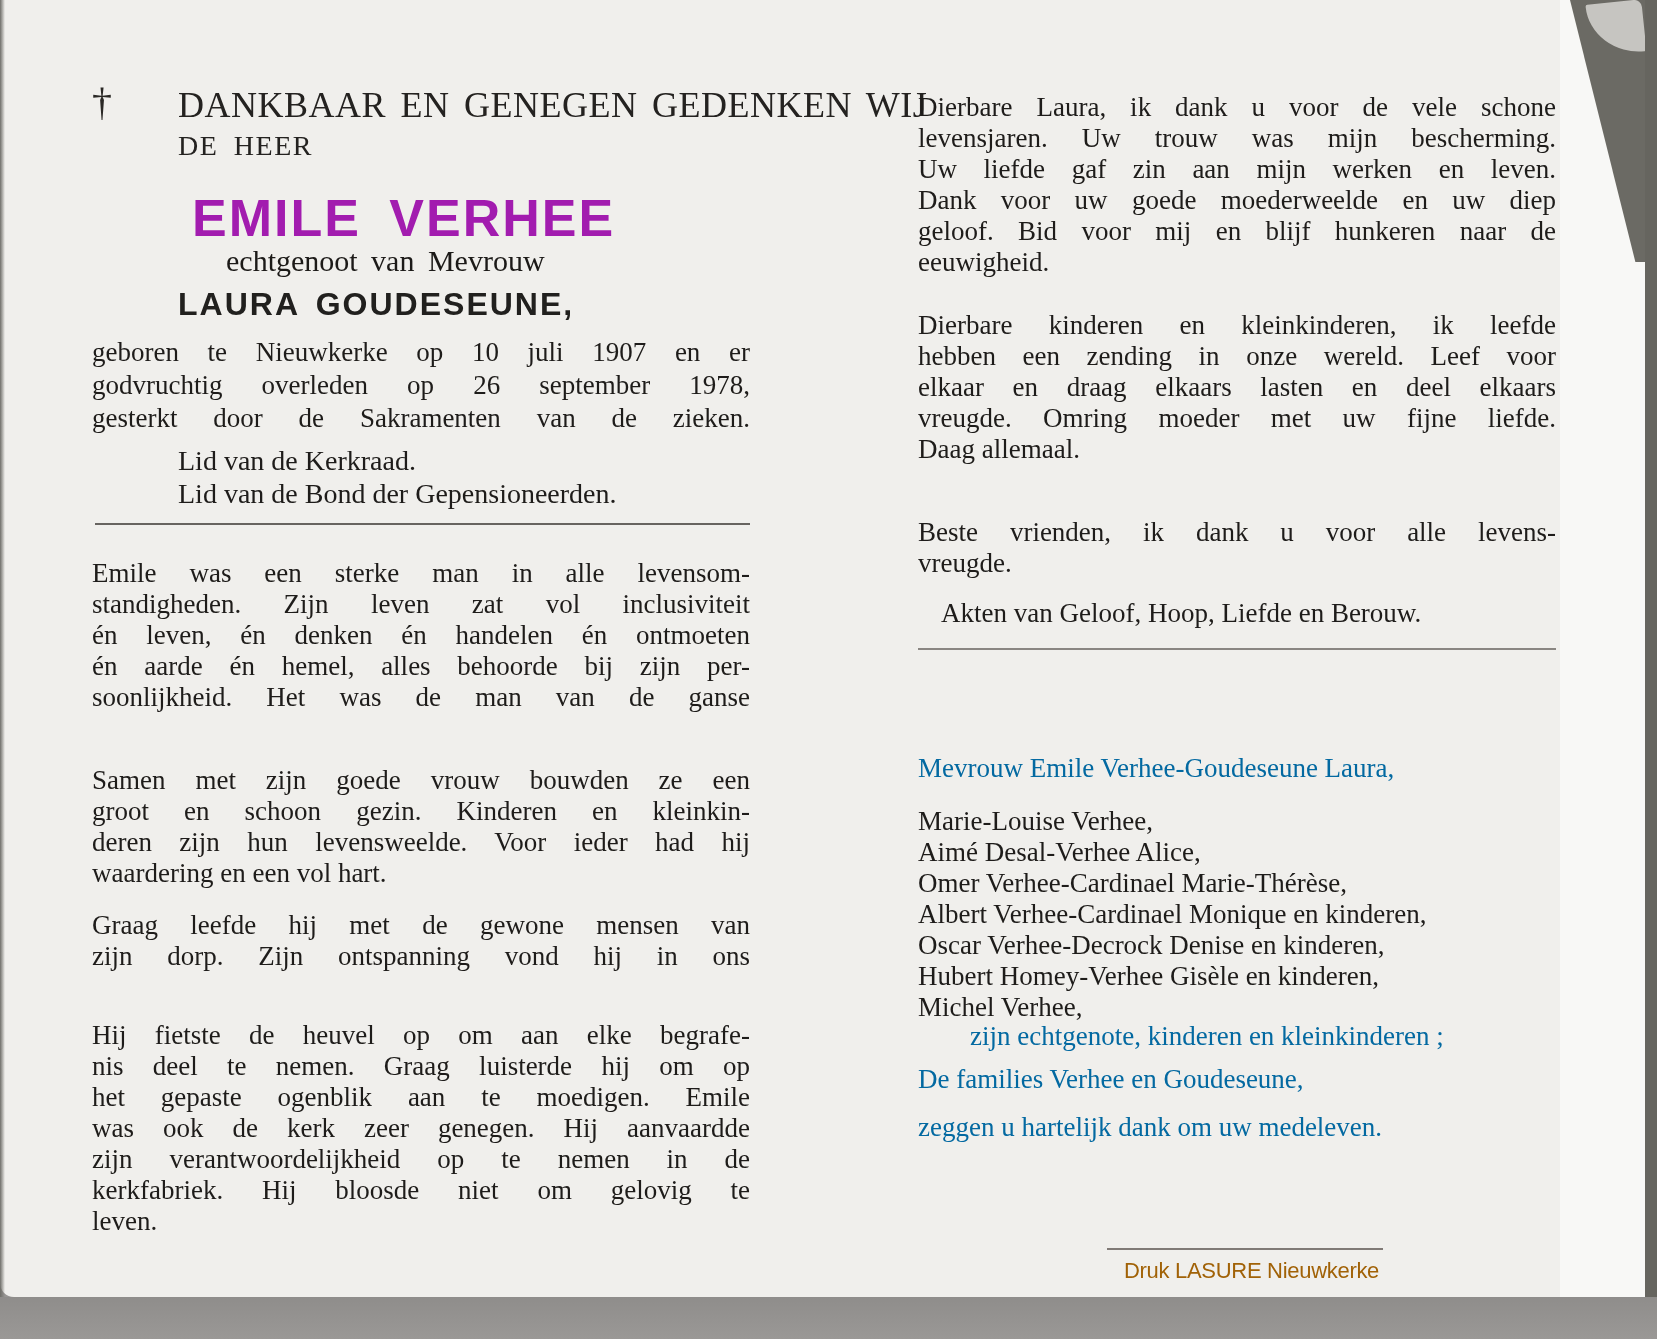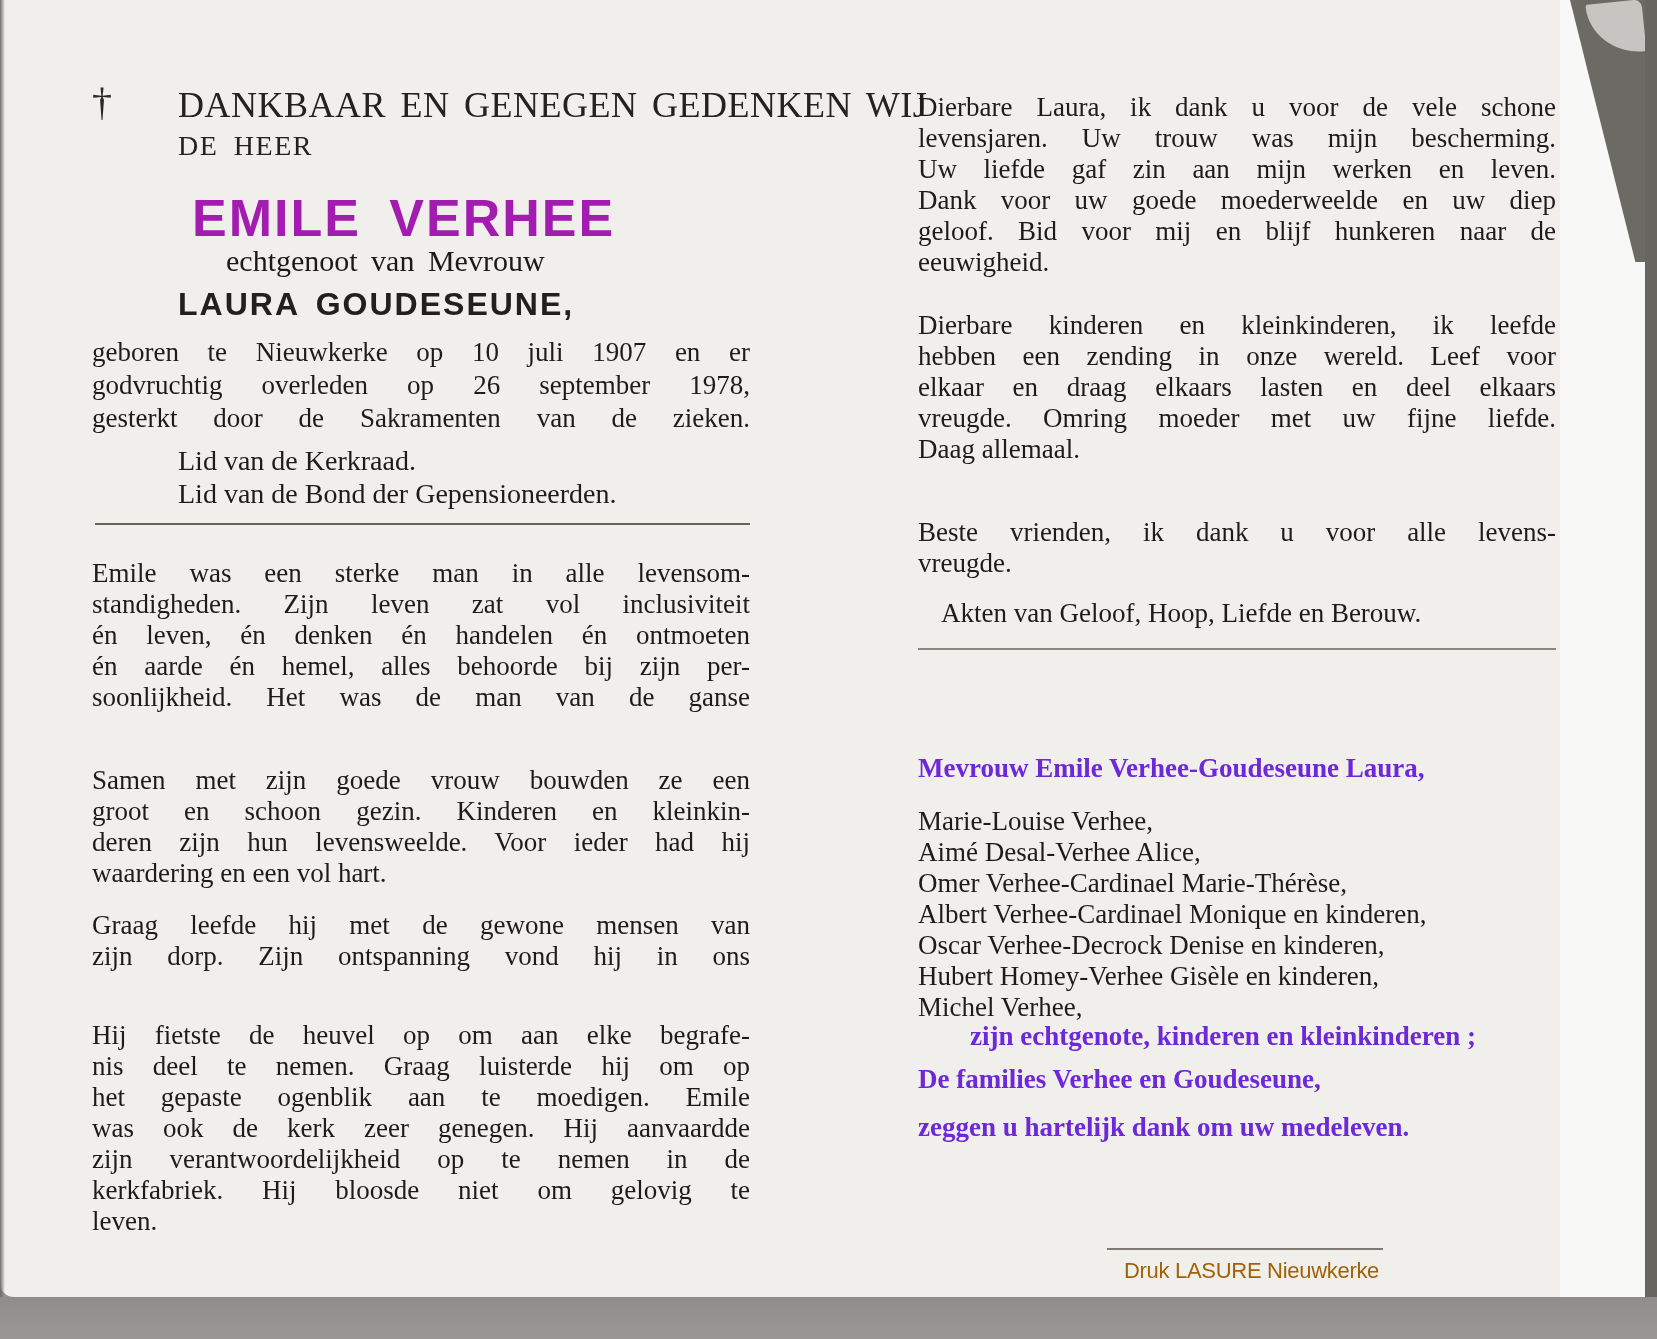--- a/index.html
+++ b/index.html
@@ -104,21 +104,21 @@
 
   .rule {
     position: absolute; border: 0; margin: 0;
     border-top: 2px solid rgba(58, 54, 50, 0.75); height: 0;
   }
   .rule-right { border-top-color: rgba(70, 64, 60, 0.6); }
   .rule-printer { border-top-color: rgba(80, 72, 68, 0.7); }
 
   .acts-line { font-size: 27px; white-space: nowrap; color: #1e1c1a; }
   .family-widow, .family-note, .families-line, .thanks-line {
-    font-size: 27px; white-space: nowrap; color: #6d28d9; font-weight: bold;
+    font-size: 27px; white-space: nowrap; color: #0369a1;
   }
   .printer-credit {
     font-family: "Liberation Sans", sans-serif;
     font-size: 22px; letter-spacing: -0.3px;
     color: #a16207; white-space: nowrap;
   }
 </style>
 </head>
 <body>
 

